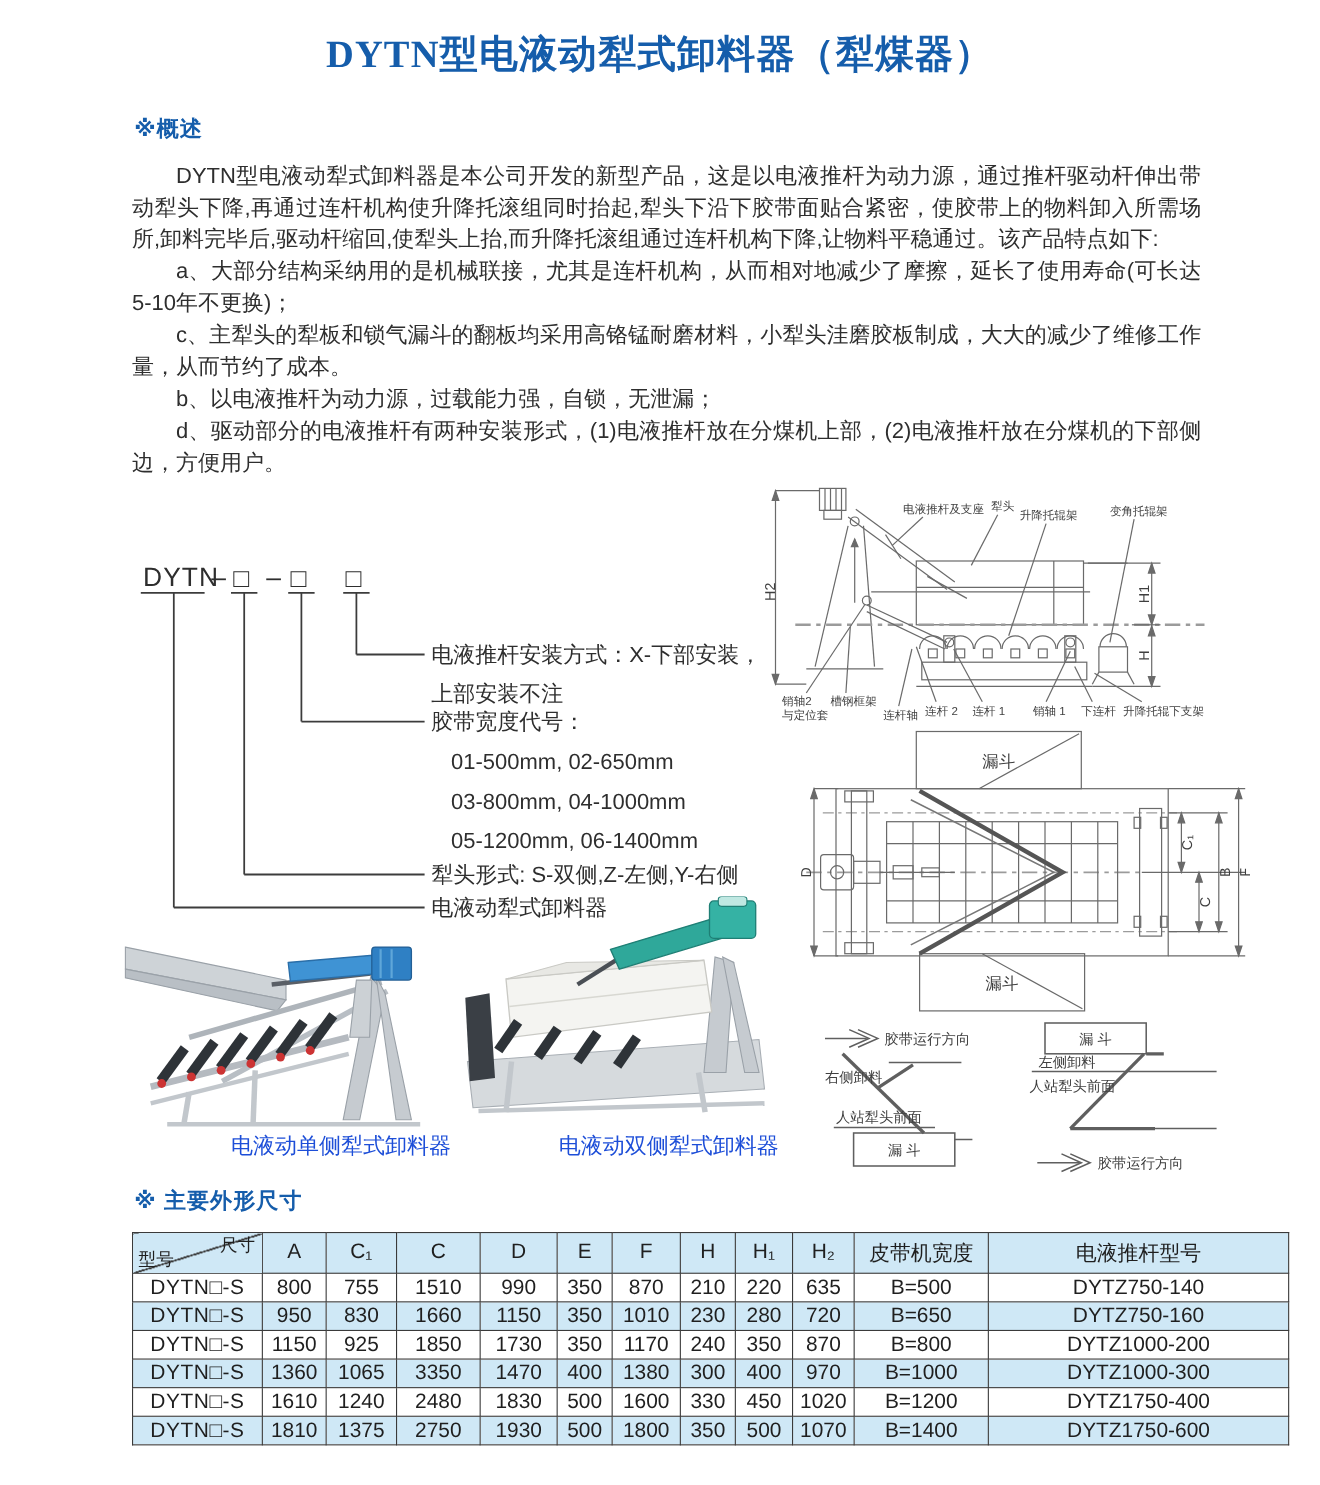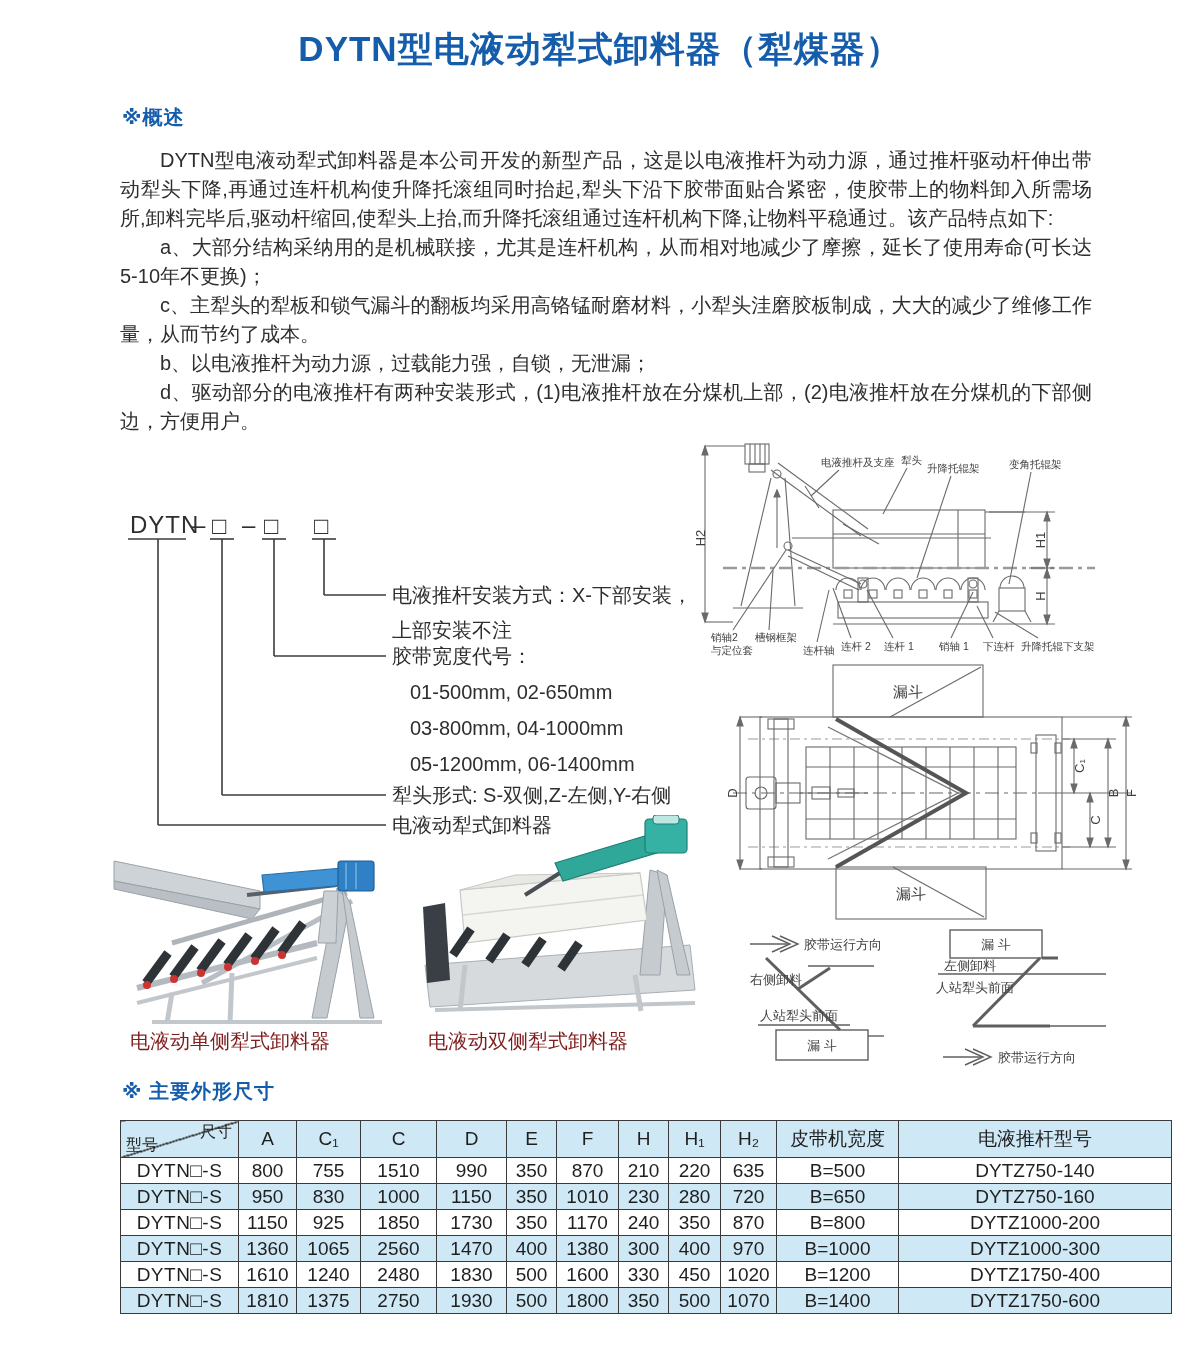--- a/index.html
+++ b/index.html
@@ -3,31 +3,31 @@
 <meta charset="utf-8">
 <style>
   html,body{margin:0;padding:0;background:#fff;}
   #page{
     position:relative; width:1200px; height:1350px; background:#ffffff;
     font-family:"Liberation Sans","DejaVu Sans",sans-serif; color:#303030; overflow:hidden;
   }
   .abs{position:absolute;}
   
   #doc-title{top:26px; left:0; width:1200px; text-align:center;
-    font-size:35px; font-weight:bold; color:#155dab; letter-spacing:1px;}
+    font-size:35px; font-weight:bold; color:#155dab; letter-spacing:1px;font-family:Liberation Serif, serif;}
   .sec-head{font-size:20px; font-weight:bold; color:#155dab; letter-spacing:1px;}
   #head-overview{top:104px; left:122px;}
   #head-model{top:463px; left:122px;}
   #head-dims{top:1078px; left:122px;}
   
   #overview-text{top:146px; left:120px; width:972px; font-size:20px; line-height:29px;
     text-align:justify; color:#2e2e2e;}
   #overview-text p{margin:0; text-indent:2em;}
   
-  .photo-caption{font-size:20px; color:#7f1d1d; text-align:left;}
+  .photo-caption{font-size:20px; color:#1d4ed8; text-align:right;}
   #caption-left{top:1028px; left:130px; width:280px;}
   #caption-right{top:1028px; left:428px; width:280px;}
   
   svg text{font-family:"Liberation Sans","DejaVu Sans",sans-serif; fill:#3f3f3f;}
   .lbl{font-size:10.5px;}
   .dimtxt{font-size:13px;}
   .legend{font-size:20px; fill:#2e2e2e;}
   .codetxt{font-size:24px; fill:#2e2e2e; letter-spacing:1px;}
   .funtxt{font-size:15px;}
   .dirtxt{font-size:13px;}
@@ -425,21 +425,21 @@
           <td>210</td>
           <td>220</td>
           <td>635</td>
           <td>B=500</td>
           <td>DYTZ750-140</td>
         </tr>
         <tr class="blue">
           <td class="model-cell">DYTN□-S</td>
           <td>950</td>
           <td>830</td>
-          <td>1000</td>
+          <td>1660</td>
           <td>1150</td>
           <td>350</td>
           <td>1010</td>
           <td>230</td>
           <td>280</td>
           <td>720</td>
           <td>B=650</td>
           <td>DYTZ750-160</td>
         </tr>
         <tr>
@@ -453,21 +453,21 @@
           <td>240</td>
           <td>350</td>
           <td>870</td>
           <td>B=800</td>
           <td>DYTZ1000-200</td>
         </tr>
         <tr class="blue">
           <td class="model-cell">DYTN□-S</td>
           <td>1360</td>
           <td>1065</td>
-          <td>2560</td>
+          <td>3350</td>
           <td>1470</td>
           <td>400</td>
           <td>1380</td>
           <td>300</td>
           <td>400</td>
           <td>970</td>
           <td>B=1000</td>
           <td>DYTZ1000-300</td>
         </tr>
         <tr>

